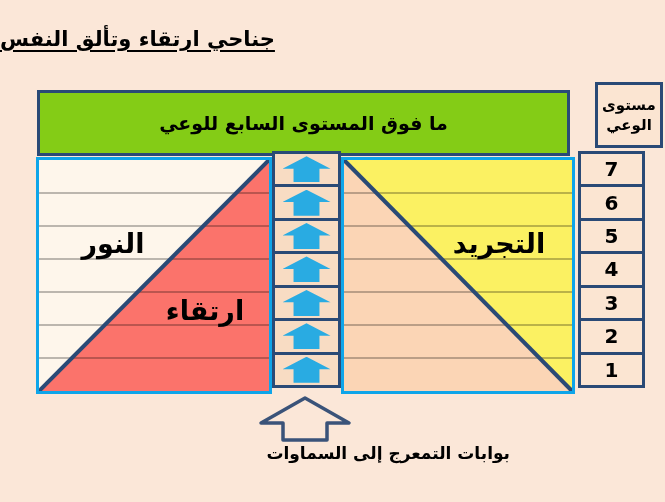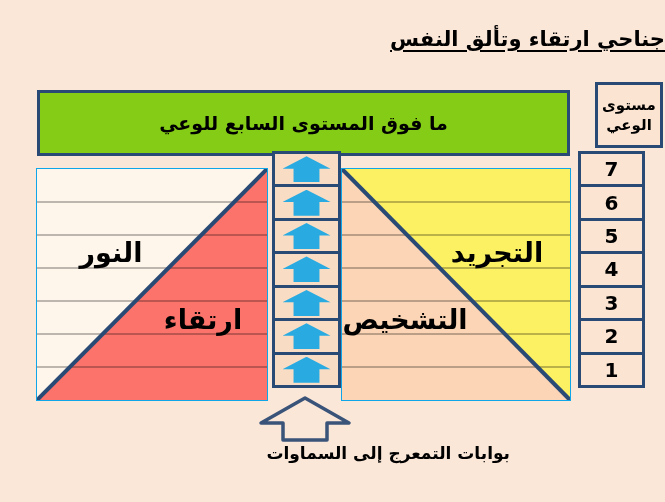--- a/index.html
+++ b/index.html
@@ -5,40 +5,40 @@
   html,body{margin:0;padding:0;}
   .page{
     position:relative;
     width:665px;height:502px;
     background:#FBE7D8;
     font-family:"DejaVu Sans","Liberation Sans",sans-serif;
     overflow:hidden;
   }
   .title{
     position:absolute;top:27px;left:0;right:0;
-    text-align:right;direction:rtl;
+    text-align:left;direction:rtl;
     font-size:21px;font-weight:bold;color:#000;
     text-decoration:underline;
     text-underline-offset:4px;
   }
   .header-bar{
     position:absolute;left:37px;top:90px;width:527px;height:60px;
     background:#84cc16;border:3px solid #2A4A76;
     display:flex;align-items:center;justify-content:center;
     direction:rtl;font-size:19px;font-weight:bold;color:#000;
   }
   .level-header{
     position:absolute;left:577px;top:82px;width:62px;height:60px;
     background:#FBE5D2;border:3px solid #2A4A76;
     display:flex;align-items:center;justify-content:center;text-align:center;
     direction:rtl;font-size:15px;font-weight:bold;color:#000;line-height:1.35;margin-left:18px;
   }
   .panel{
-    position:absolute;top:168px;height:231px;
-    border:1px solid #0ea5e9;background:#22c55e;
+    position:absolute;top:157px;height:231px;
+    border:3px solid #0ea5e9;background:#22c55e;
   }
   .left-wing{left:36px;width:230px;}
   .right-wing{left:341px;width:228px;}
   .panel svg{position:absolute;left:0;top:0;width:100%;height:100%;display:block;}
   .wing-label{
     position:absolute;direction:rtl;font-weight:bold;color:#000;
     font-size:27px;white-space:nowrap;transform:translate(-50%,-50%);
   }
   .arrow-col{
     position:absolute;left:272px;top:151px;width:69px;height:237px;
@@ -132,21 +132,20 @@
       <polygon points="0,0 222,231 0,231" fill="#FBD5B5"></polygon>
       <line x1="0" y1="33" x2="222" y2="33" stroke="#000" stroke-opacity="0.35" stroke-width="1.6"></line>
       <line x1="0" y1="66" x2="222" y2="66" stroke="#000" stroke-opacity="0.35" stroke-width="1.6"></line>
       <line x1="0" y1="99" x2="222" y2="99" stroke="#000" stroke-opacity="0.35" stroke-width="1.6"></line>
       <line x1="0" y1="132" x2="222" y2="132" stroke="#000" stroke-opacity="0.35" stroke-width="1.6"></line>
       <line x1="0" y1="165" x2="222" y2="165" stroke="#000" stroke-opacity="0.35" stroke-width="1.6"></line>
       <line x1="0" y1="198" x2="222" y2="198" stroke="#000" stroke-opacity="0.35" stroke-width="1.6"></line>
       <line x1="0" y1="0" x2="222" y2="231" stroke="#2A4A76" stroke-width="4"></line>
     </svg>
     <div class="wing-label" style="left:155px;top:83px;">التجريد</div>
-    <div class="wing-label" style="left:63px;top:150px;">التشخيص</div>
   </div>
 
   <div class="levels-col">
     <div class="level-cell">7</div>
     <div class="level-cell">6</div>
     <div class="level-cell">5</div>
     <div class="level-cell">4</div>
     <div class="level-cell">3</div>
     <div class="level-cell">2</div>
     <div class="level-cell">1</div>

